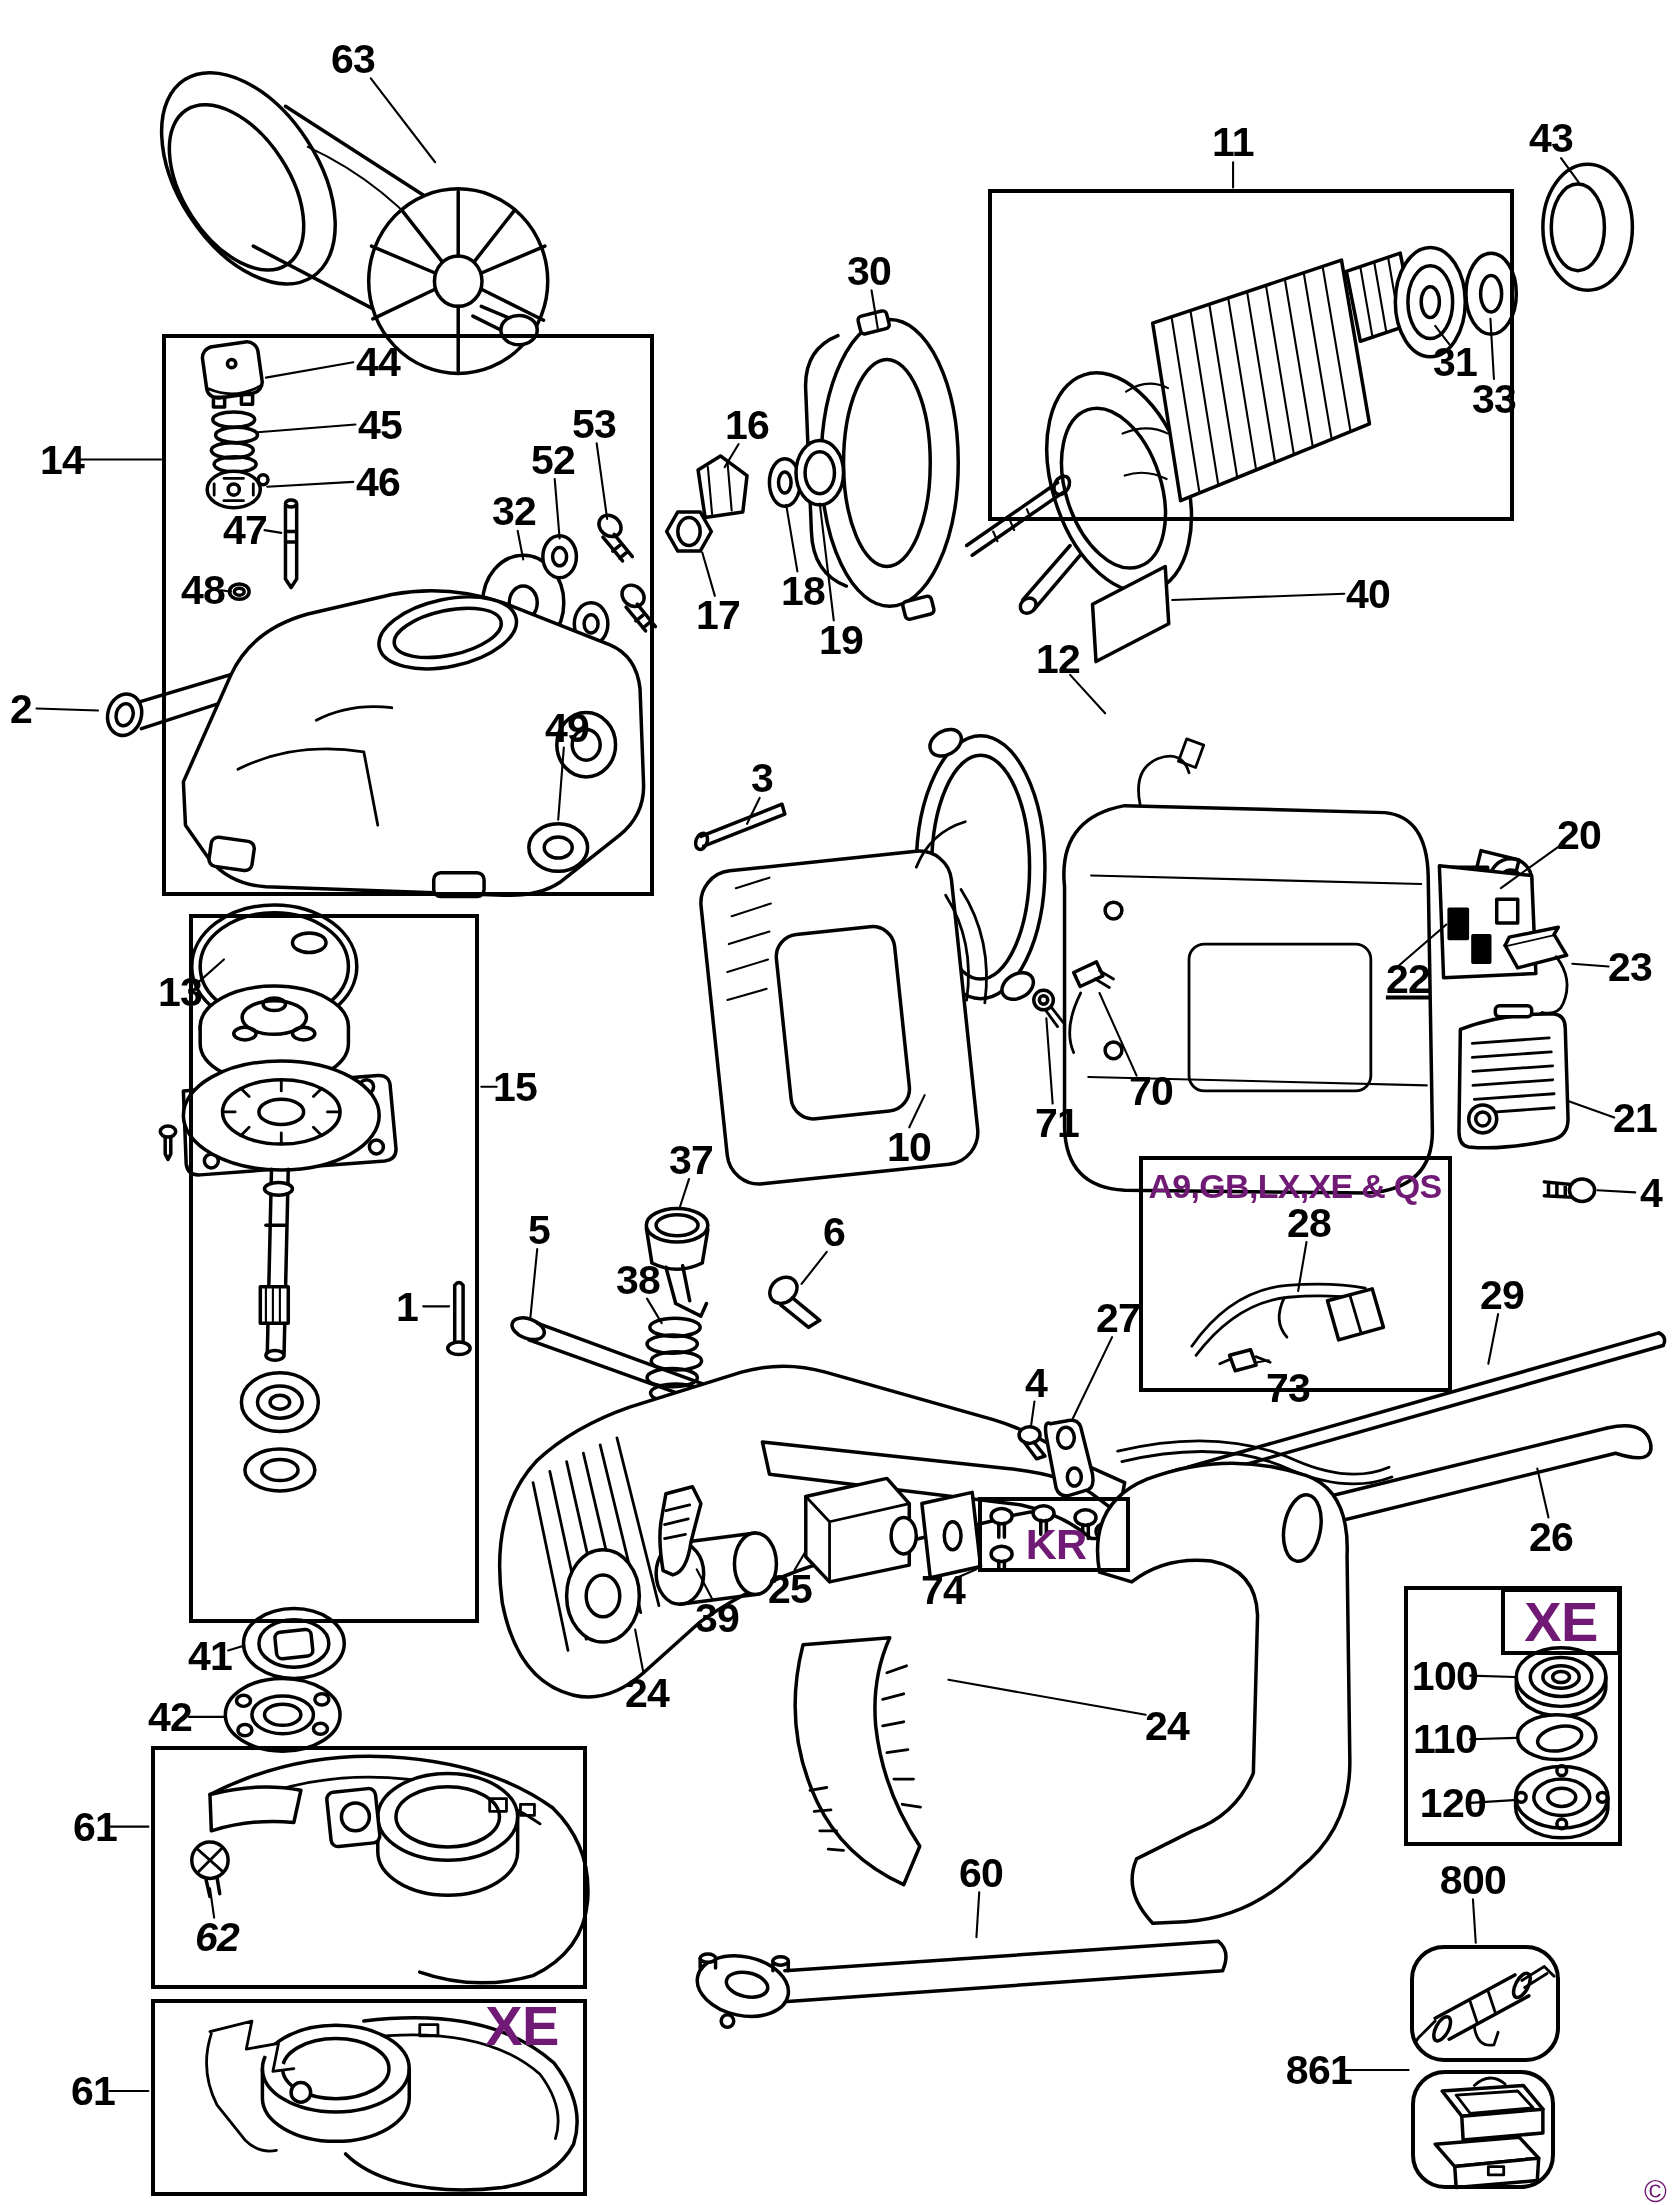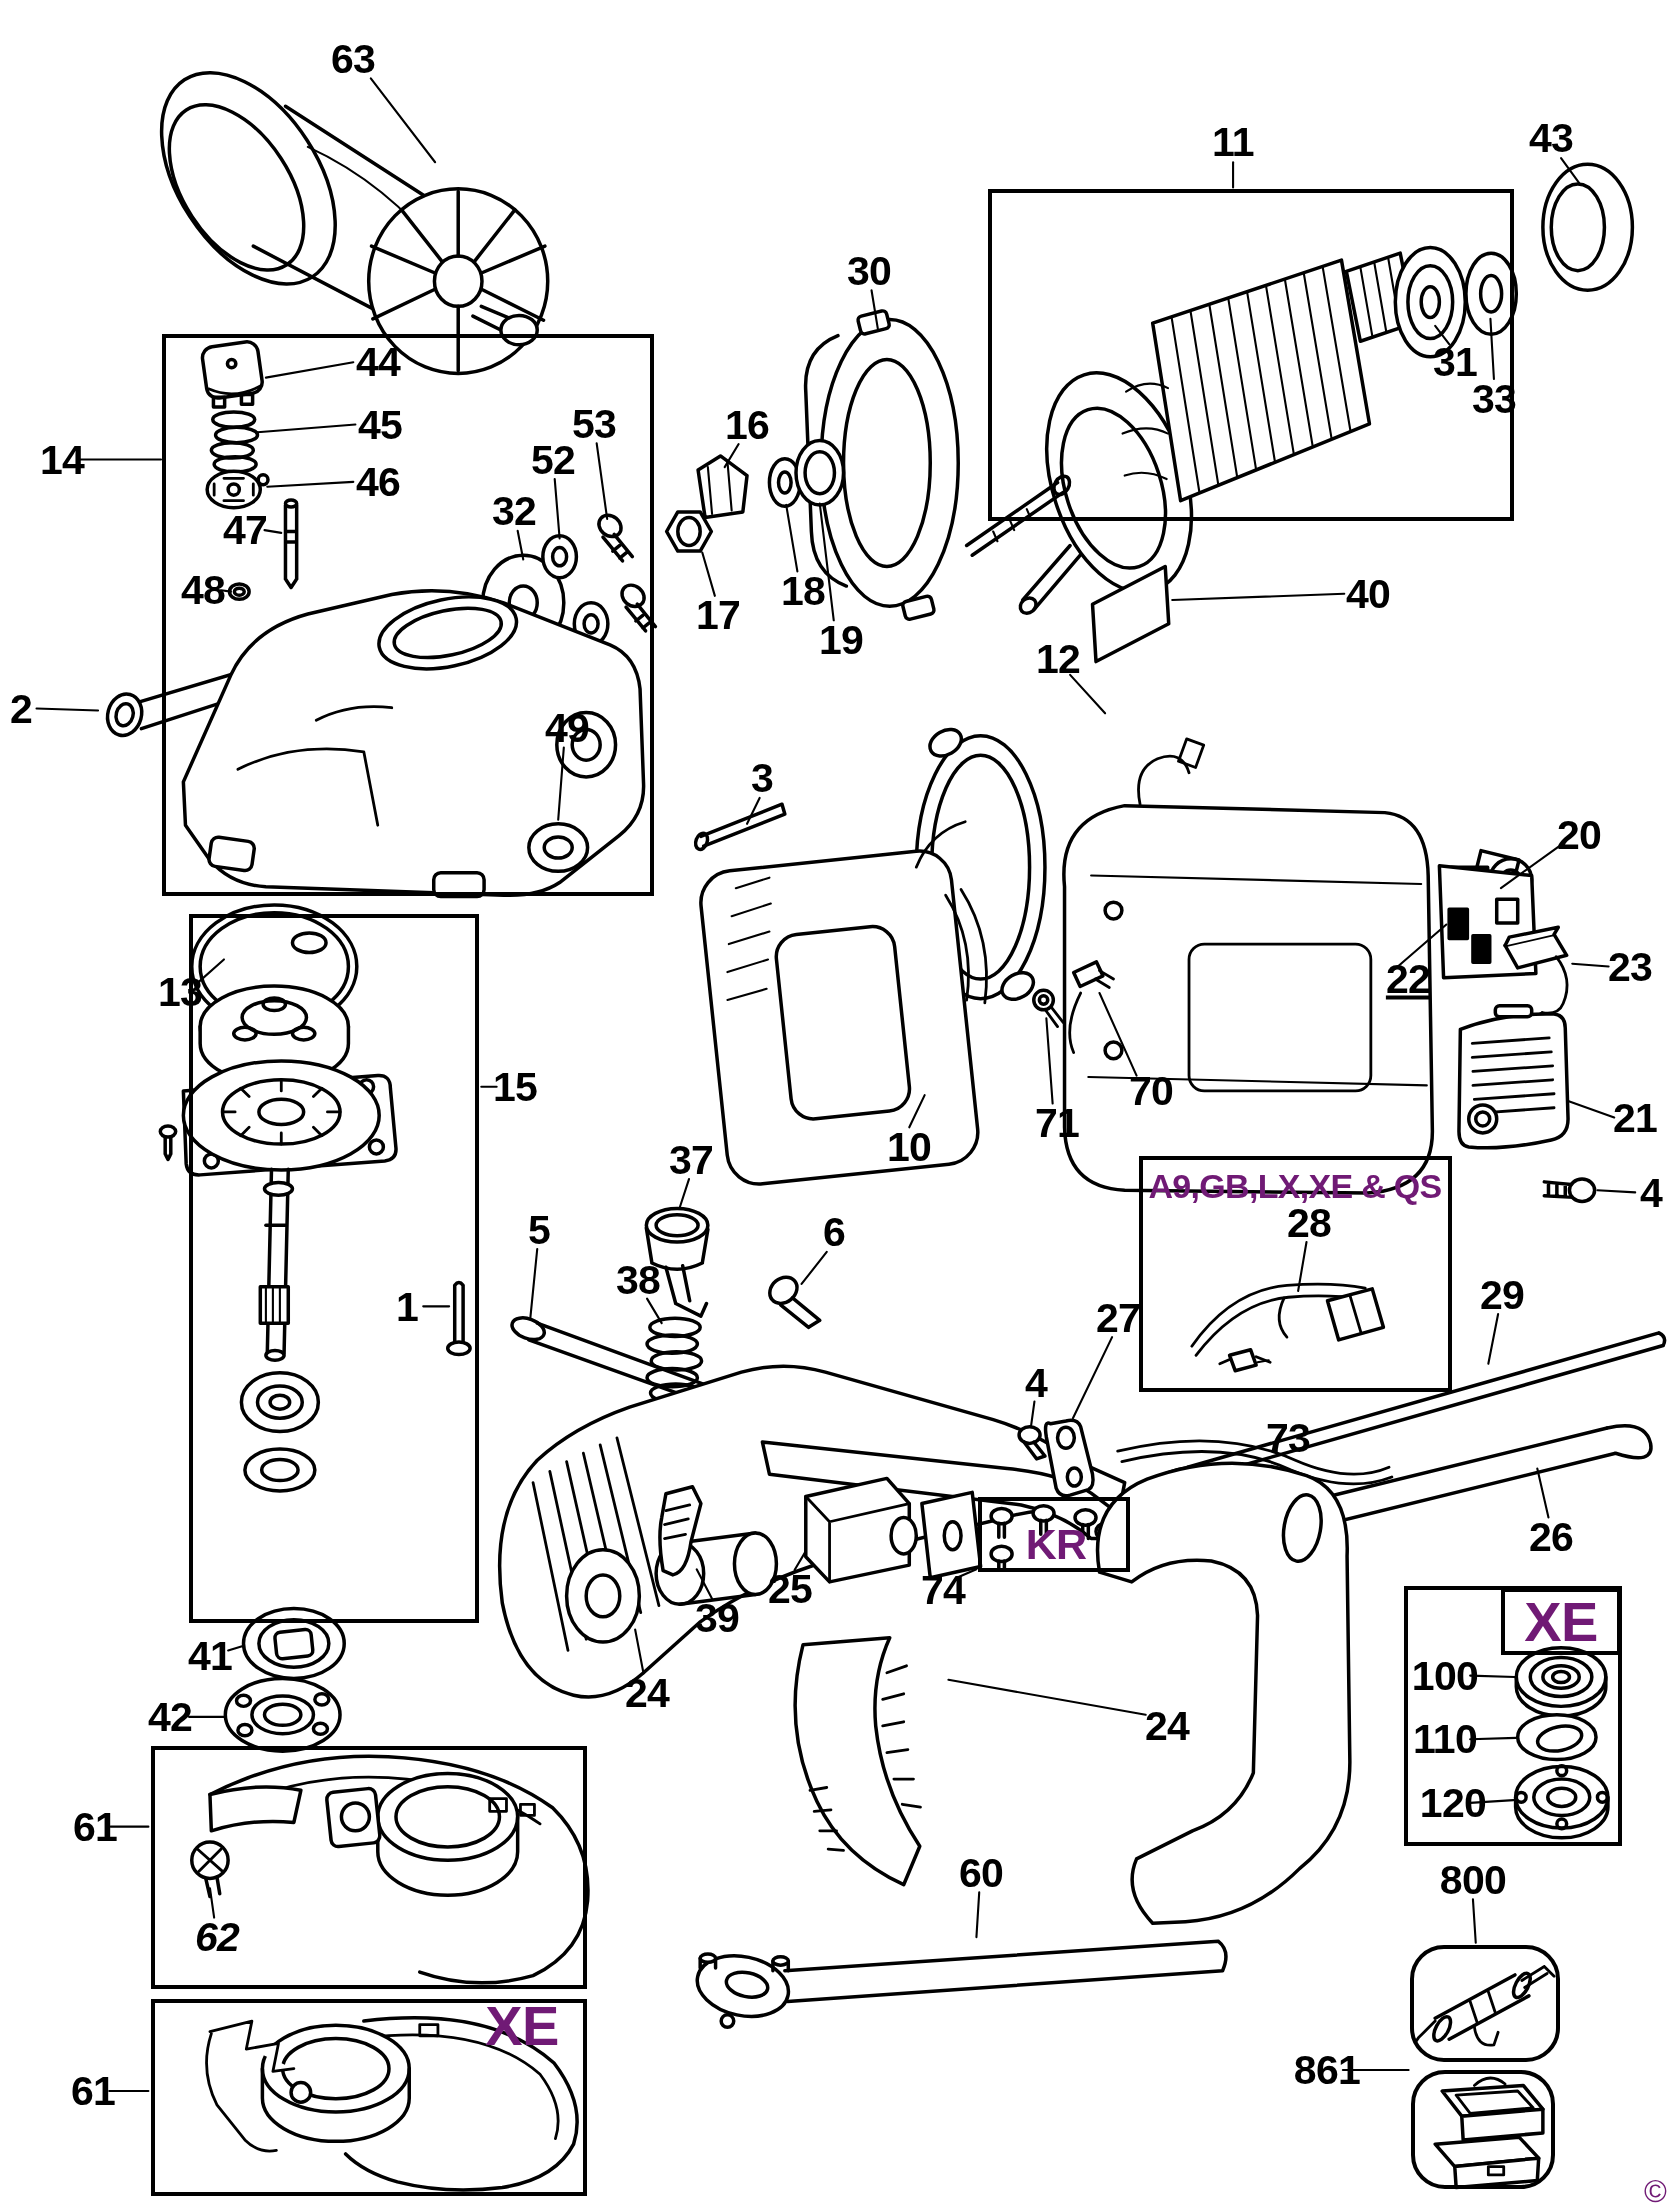--- a/index.html
+++ b/index.html
@@ -598,38 +598,38 @@
       <div class="plabel" style="left: 1635px; top: 1118px;">21</div>
       <div class="plabel" style="left: 1651px; top: 1193px;">4</div>
       <div class="plabel" style="left: 691px; top: 1160px;">37</div>
       <div class="plabel" style="left: 1309px; top: 1223px;">28</div>
       <div class="plabel" style="left: 539px; top: 1230px;">5</div>
       <div class="plabel" style="left: 834px; top: 1232px;">6</div>
       <div class="plabel" style="left: 638px; top: 1280px;">38</div>
       <div class="plabel" style="left: 1118px; top: 1318px;">27</div>
       <div class="plabel" style="left: 1502px; top: 1295px;">29</div>
       <div class="plabel" style="left: 407px; top: 1307px;">1</div>
-      <div class="plabel" style="left: 1288px; top: 1438px;">73</div>
+      <div class="plabel" style="left: 1288px; top: 1388px;">73</div>
       <div class="plabel" style="left: 1036px; top: 1383px;">4</div>
       <div class="plabel" style="left: 1551px; top: 1537px;">26</div>
       <div class="plabel" style="left: 943px; top: 1590px;">74</div>
       <div class="plabel" style="left: 790px; top: 1589px;">25</div>
       <div class="plabel" style="left: 717px; top: 1618px;">39</div>
       <div class="plabel" style="left: 647px; top: 1693px;">24</div>
       <div class="plabel" style="left: 1167px; top: 1726px;">24</div>
       <div class="plabel" style="left: 1445px; top: 1676px;">100</div>
       <div class="plabel" style="left: 1445px; top: 1739px;">110</div>
       <div class="plabel" style="left: 1445px; top: 1803px; margin-left: 8px;">120</div>
       <div class="plabel" style="left: 210px; top: 1656px;">41</div>
       <div class="plabel" style="left: 170px; top: 1717px;">42</div>
       <div class="plabel" style="left: 95px; top: 1827px;">61</div>
       <div class="plabel" style="left: 217px; top: 1937px; font-style: italic;">62</div>
       <div class="plabel" style="left: 981px; top: 1873px;">60</div>
       <div class="plabel" style="left: 1473px; top: 1880px;">800</div>
-      <div class="plabel" style="left: 1319px; top: 2070px; margin-left: 8px;">861</div>
+      <div class="plabel" style="left: 1319px; top: 2070px;">861</div>
       <div class="plabel" style="left: 93px; top: 2091px;">61</div>
     </div>
 
 <div class="boxtitle t-a9" style="left:1295px;top:1186px;">A9,GB,LX,XE &amp; QS</div>
 <div class="boxtitle t-kr" style="left:1056px;top:1544px;">KR</div>
 <div class="boxtitle t-xe" style="left:1561px;top:1622px;">XE</div>
 <div class="boxtitle t-xe" style="left:522px;top:2026px;">XE</div>
 <div class="boxtitle t-copy" style="left:1655px;top:2191px;">©</div>
 
 </div>

